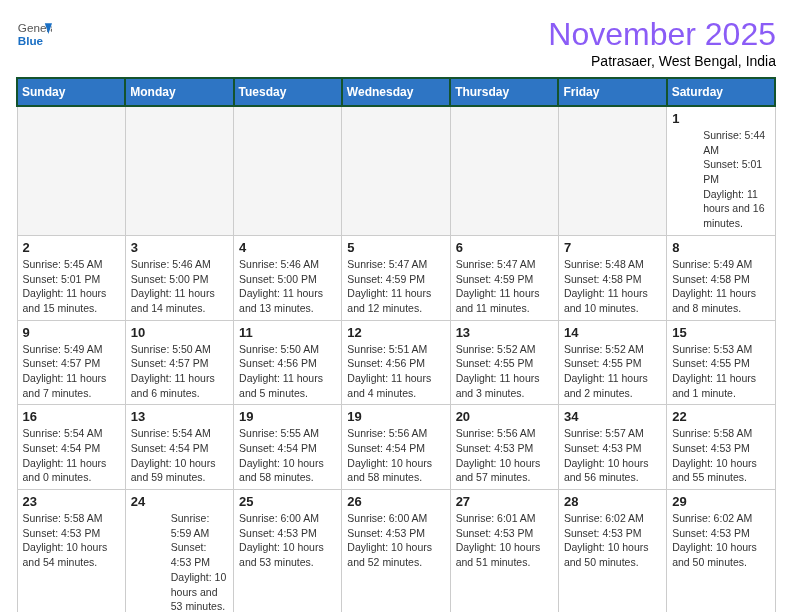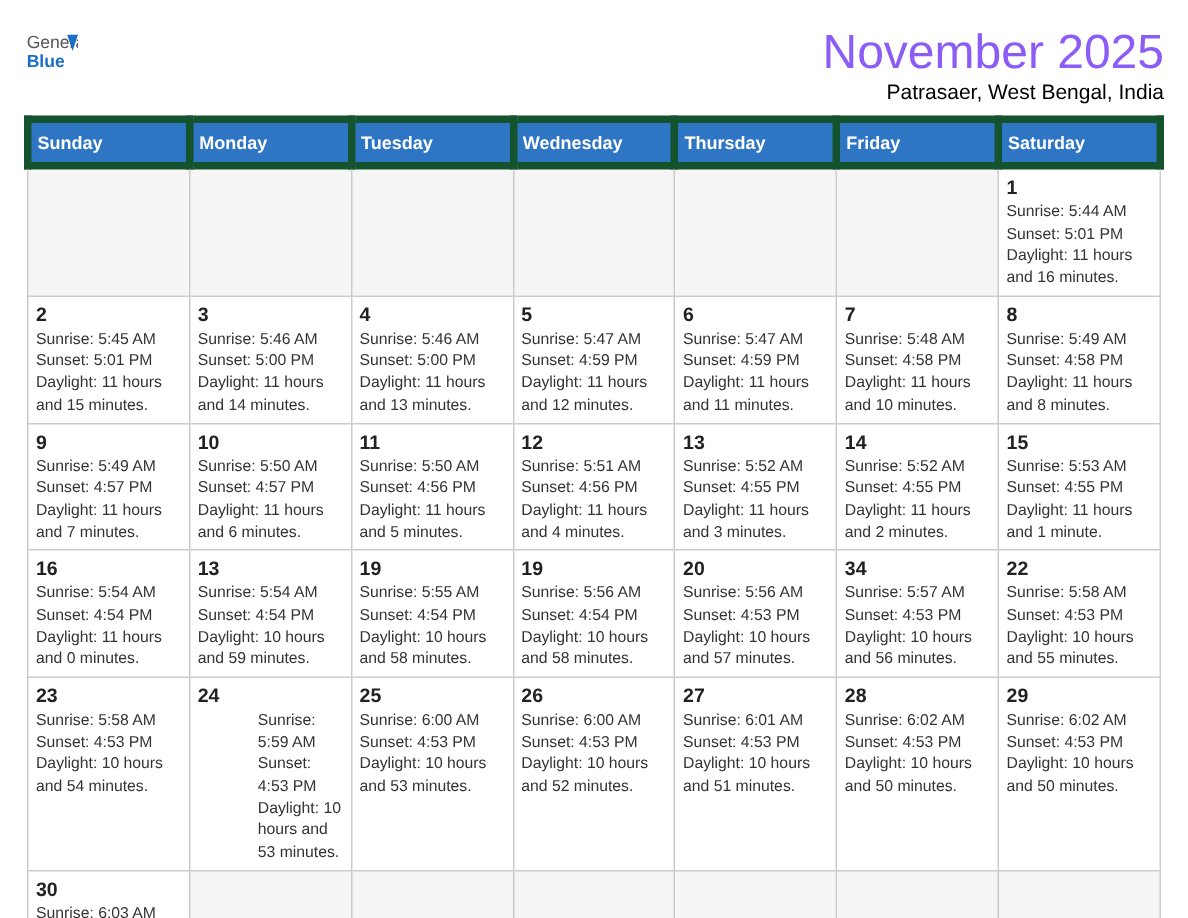--- a/index.html
+++ b/index.html
@@ -42,21 +42,21 @@
       border-collapse: collapse;
       font-size: 11px;
     }
     .calendar th {
       background-color: #2e75c4;
       color: #fff;
       padding: 6px 4px;
       text-align: left;
       font-size: 12px;
       font-weight: bold;
-      border: 5px solid #14532d;
+      border: 2px solid #14532d;
     }
     .calendar td {
       border: 1px solid #ccc;
       vertical-align: top;
       padding: 4px 5px;
       width: calc(100% / 7);
       height: 80px;
       background: #fff;
     }
     .calendar td.empty {
@@ -110,21 +110,21 @@
   <tbody id="calendar-body">
   <tr>
         <td class="empty"></td>
         <td class="empty"></td>
         <td class="empty"></td>
         <td class="empty"></td>
         <td class="empty"></td>
         <td class="empty"></td>
         <td>
           <span class="day-num">1</span>
-          <div class="day-info" style="white-space: pre-line;">Sunrise: 5:44 AM
+          <div class="day-info" style="white-space: pre-line; margin-left: 31px;">Sunrise: 5:44 AM
 Sunset: 5:01 PM
 Daylight: 11 hours and 16 minutes.</div>
         </td>
       </tr>
       <tr>
         <td>
           <span class="day-num">2</span>
           <div class="day-info" style="white-space: pre-line;">Sunrise: 5:45 AM
 Sunset: 5:01 PM
 Daylight: 11 hours and 15 minutes.</div>

